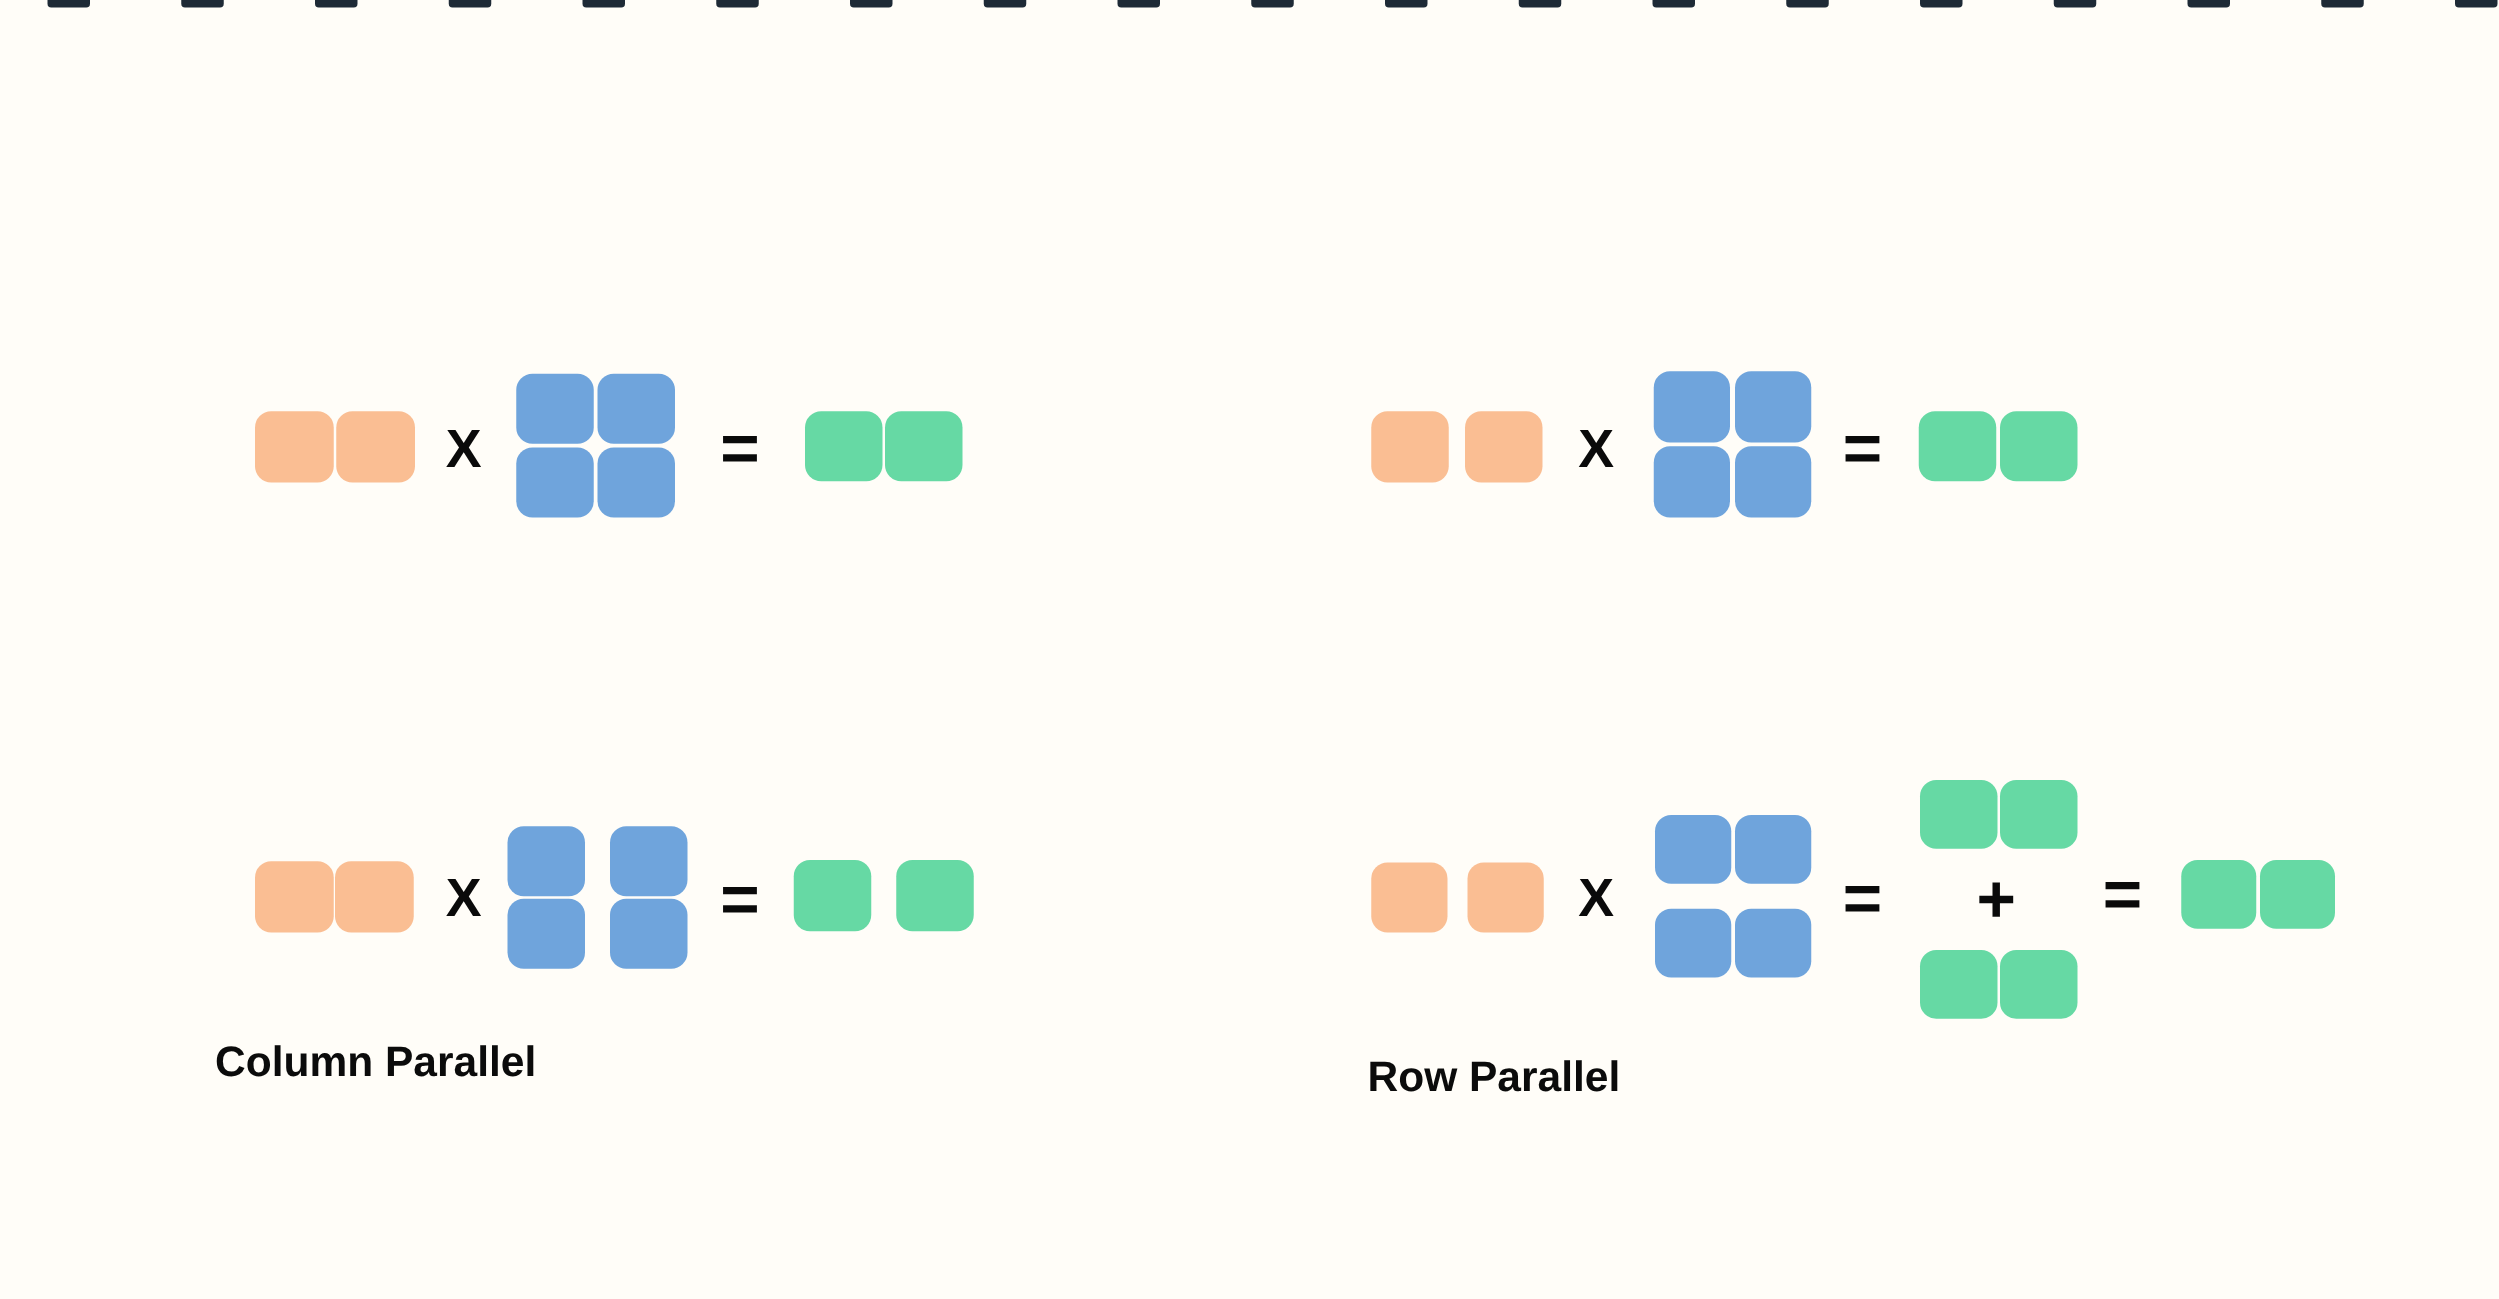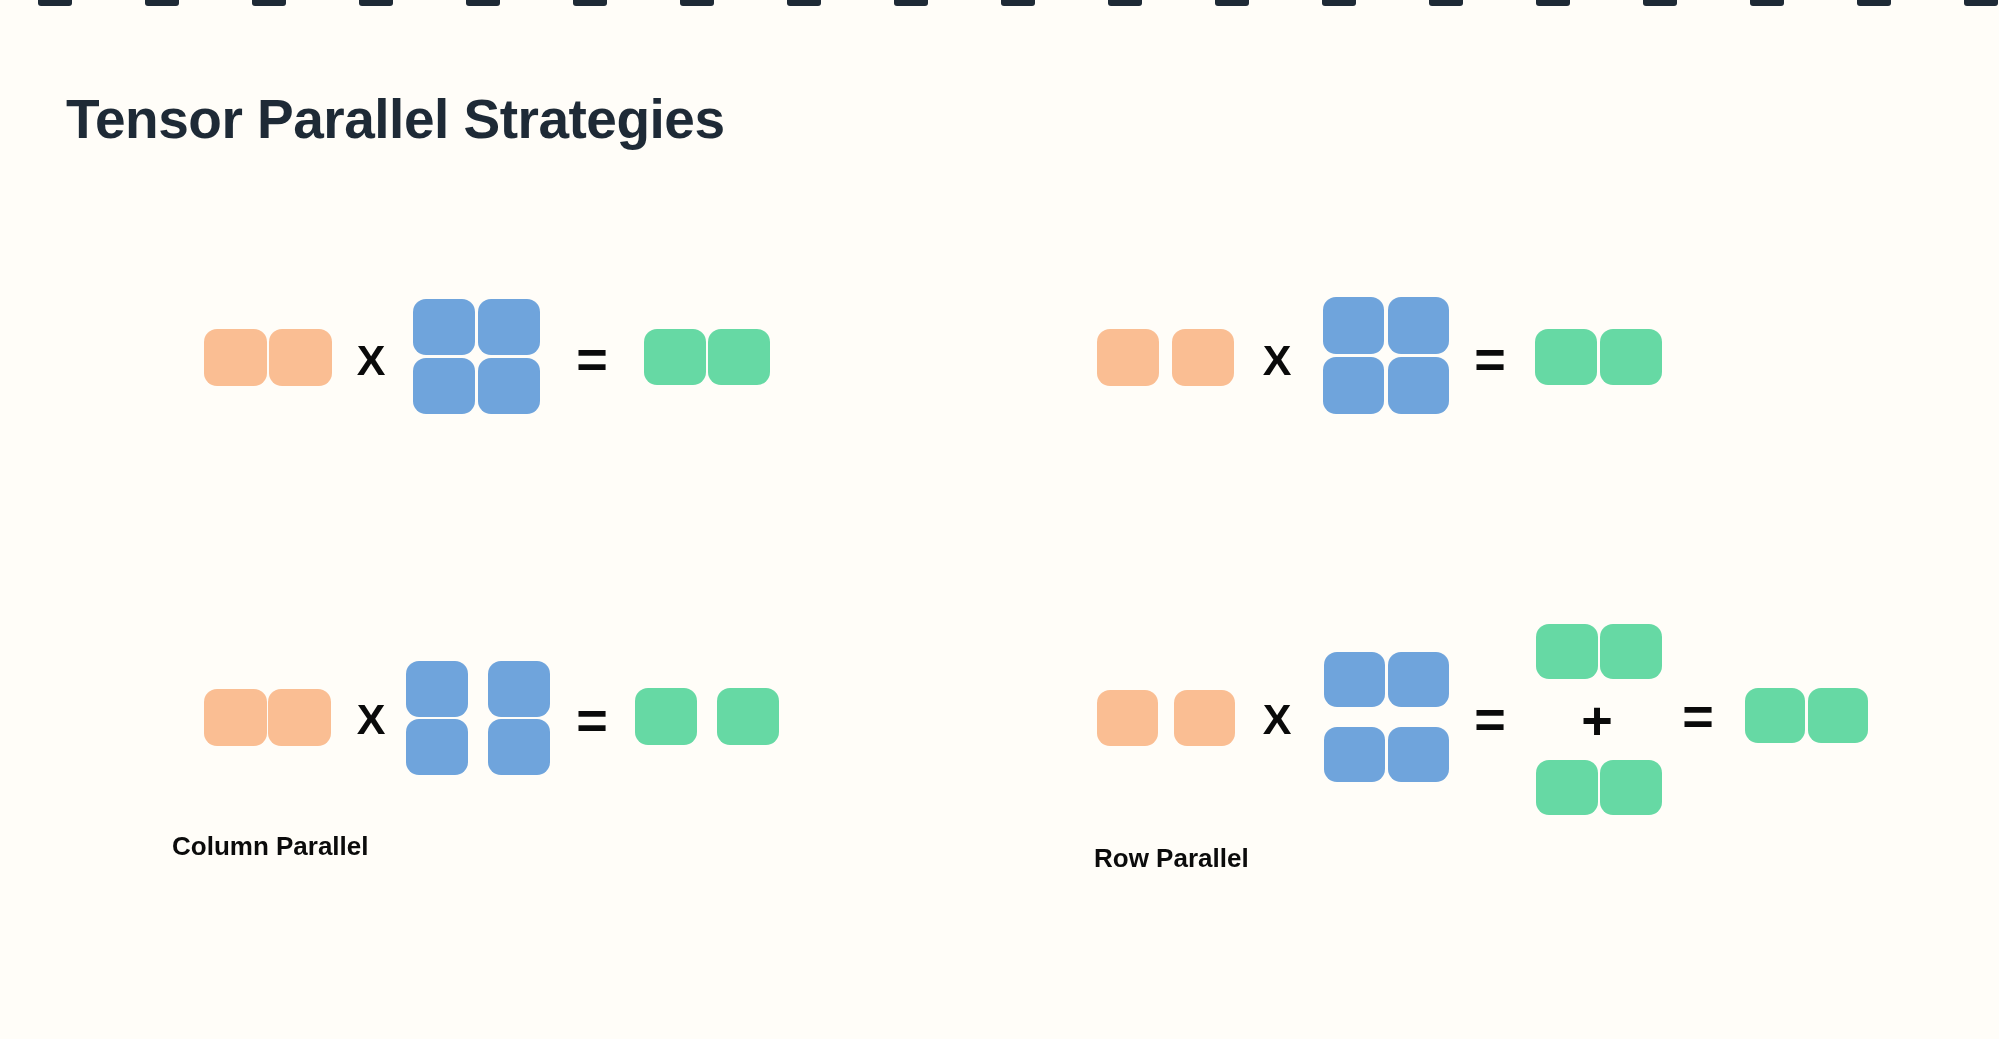--- a/index.html
+++ b/index.html
@@ -41,21 +41,21 @@
     transform:translate(-50%,-52%);
     font-weight:800;
     color:#0A0A0A;
     line-height:1;
     white-space:nowrap;
   }
   .op-x{font-size:43px;}
   .op-s{font-size:54px;}
   .dlabel{
     position:absolute;
-    font-size:26px;
+    font-size:34px;
     font-weight:700;
     color:#0B0B0B;
     white-space:nowrap;
     text-align:center;
   }
   .label-col{left:172px;top:831px;}
   .label-row{left:1094px;top:843px;}
 </style>
 </head>
 <body>
@@ -75,21 +75,20 @@
       <div class="edge-sq" style="left: 1108px; width: 34px; height: 6px;"></div>
       <div class="edge-sq" style="left: 1215px; width: 34px; height: 6px;"></div>
       <div class="edge-sq" style="left: 1322px; width: 34px; height: 6px;"></div>
       <div class="edge-sq" style="left: 1429px; width: 34px; height: 6px;"></div>
       <div class="edge-sq" style="left: 1536px; width: 34px; height: 6px;"></div>
       <div class="edge-sq" style="left: 1643px; width: 34px; height: 6px;"></div>
       <div class="edge-sq" style="left: 1750px; width: 34px; height: 6px;"></div>
       <div class="edge-sq" style="left: 1857px; width: 34px; height: 6px;"></div>
       <div class="edge-sq" style="left: 1964px; width: 34px; height: 6px;"></div>
     </div>
-  <h1 class="title">Tensor Parallel Strategies</h1>
   <div>
       <div class="blk" style="left: 204px; top: 329px; width: 63px; height: 57px; background: rgb(250, 190, 147);"></div>
       <div class="blk" style="left: 269px; top: 329px; width: 63px; height: 57px; background: rgb(250, 190, 147);"></div>
       <span class="op op-x" style="left: 371px; top: 361px;">X</span>
       <div class="blk" style="left: 413px; top: 299px; width: 62px; height: 56px; background: rgb(111, 164, 220);"></div>
       <div class="blk" style="left: 478px; top: 299px; width: 62px; height: 56px; background: rgb(111, 164, 220);"></div>
       <div class="blk" style="left: 413px; top: 358px; width: 62px; height: 56px; background: rgb(111, 164, 220);"></div>
       <div class="blk" style="left: 478px; top: 358px; width: 62px; height: 56px; background: rgb(111, 164, 220);"></div>
       <span class="op op-s" style="left: 592px; top: 360px;">=</span>
       <div class="blk" style="left: 644px; top: 329px; width: 62px; height: 56px; background: rgb(102, 217, 164);"></div>

